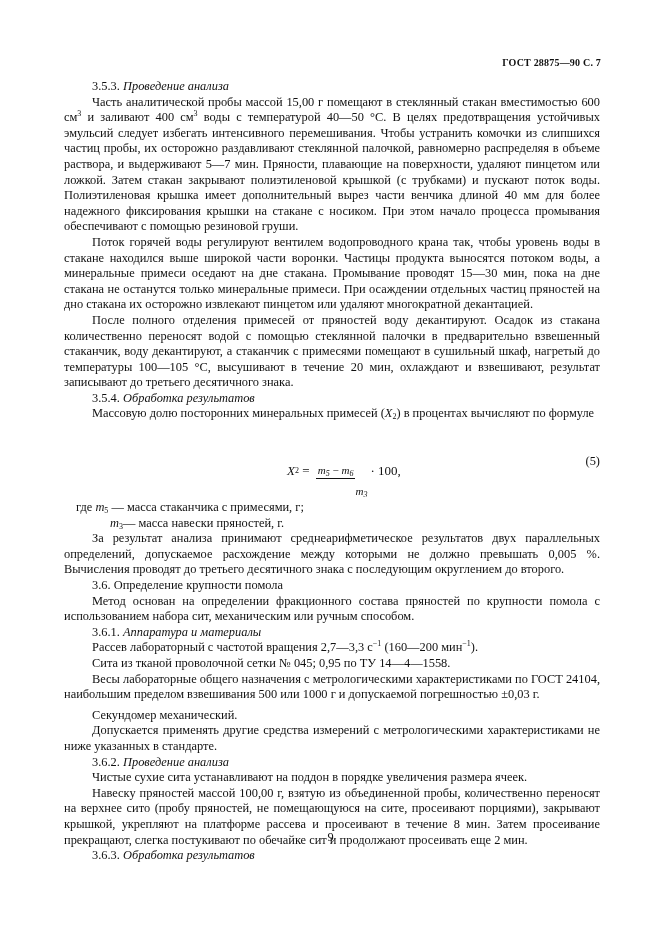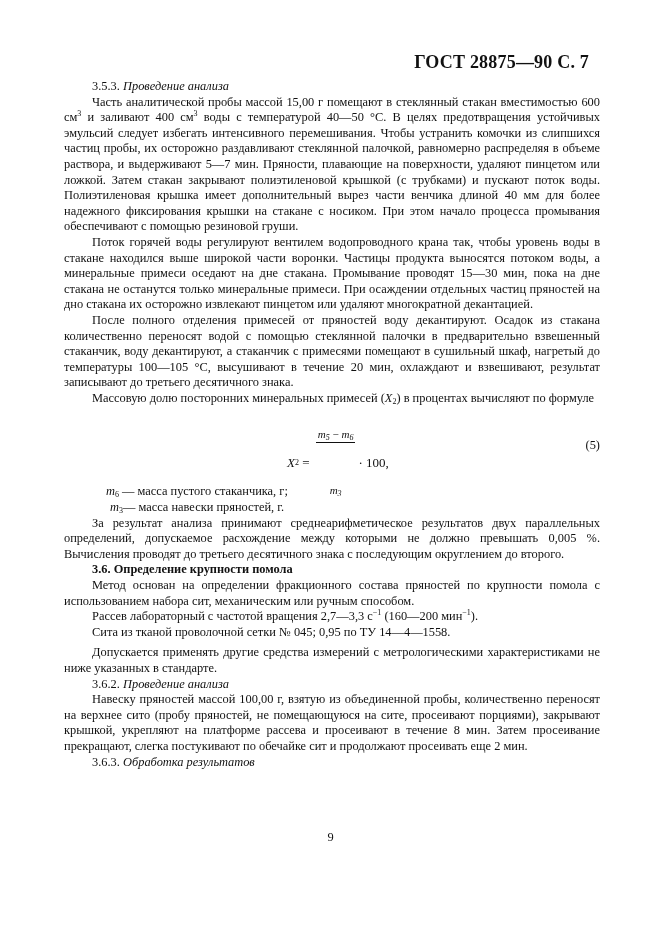--- a/index.html
+++ b/index.html
@@ -4,39 +4,39 @@
 <style>
   html, body { margin: 0; padding: 0; background: #ffffff; }
   body {
     width: 661px; height: 936px; position: relative; overflow: hidden;
     font-family: "Liberation Serif", "DejaVu Serif", serif;
     color: #111;
     font-size: 12.4px;
     line-height: 15.6px;
   }
   .header {
-    position: absolute; top: 55px; right: 72px;
-    font-weight: bold; font-size: 18px; letter-spacing: 0.2px;
+    position: absolute; top: 55px; right: 60px;
+    font-weight: bold; font-size: 10px; letter-spacing: 0.2px;
   }
   .content {
     position: absolute; left: 64px; top: 79px; width: 536px;
   }
   p { margin: 0; text-align: justify; text-align-last: auto; }
   .ind { text-indent: 28px; }
   .sec { padding-left: 28px; }
   .sec .title { font-style: italic; }
-  .sec-bold { padding-left: 28px; font-weight: bold; }
+  .sec-bold { padding-left: 28px; font-weight: normal; }
   .formula {
     position: relative; height: 62px; margin-top: 8px; margin-bottom: 8px;
   }
   .formula .expr {
     position: absolute; left: 223px; top: 14px;
     display: flex; align-items: center; font-size: 13px;
   }
-  .frac { display: inline-flex; flex-direction: column; align-items: center; margin: 0 3px; font-style: italic; font-size: 11px; }
+  .frac { display: inline-flex; flex-direction: row; align-items: center; margin: 0 3px; font-style: italic; font-size: 11px; }
   .frac .num { border-bottom: 1px solid #111; padding: 0 2px 1px 2px; line-height: 13px; }
   .frac .den { padding-top: 1px; line-height: 13px; margin-top: 40px; }
   .formula .eqno { position: absolute; right: 0; top: 24px; }
   i { font-style: italic; }
   sub { font-size: 8px; vertical-align: -2px; line-height: 0; }
   sup { font-size: 8px; vertical-align: 5px; line-height: 0; }
   .where { padding-left: 12px; }
   .where .row2 { padding-left: 30px; }
   .page-num { position: absolute; top: 830px; left: 0; width: 661px; text-align: center; }
   .gap { height: 5px; }
@@ -46,50 +46,55 @@
 
 <div class="header">ГОСТ 28875—90 С. 7</div>
 
 <div class="content">
 
   <p class="sec"><span>3.5.3.</span> <span class="title">Проведение анализа</span></p>
   <p class="ind"><span>Часть аналитической пробы массой 15,00 г помещают в стеклянный стакан вместимостью 600 см</span><sup>3</sup><span> и заливают 400 см</span><sup>3</sup><span> воды с температурой 40—50 °С. В целях предотвращения устойчивых эмульсий следует избегать интенсивного перемешивания. Чтобы устранить комочки из слипшихся частиц пробы, их осторожно раздавливают стеклянной палочкой, равномерно распределяя в объеме раствора, и выдерживают 5—7 мин. Пряности, плавающие на поверхности, удаляют пинцетом или ложкой. Затем стакан закрывают полиэтиленовой крышкой (с трубками) и пускают поток воды. Полиэтиленовая крышка имеет дополнительный вырез части венчика длиной 40 мм для более надежного фиксирования крышки на стакане с носиком. При этом начало процесса промывания обеспечивают с помощью резиновой груши.</span></p>
   <p class="ind">Поток горячей воды регулируют вентилем водопроводного крана так, чтобы уровень воды в стакане находился выше широкой части воронки. Частицы продукта выносятся потоком воды, а минеральные примеси оседают на дне стакана. Промывание проводят 15—30 мин, пока на дне стакана не останутся только минеральные примеси. При осаждении отдельных частиц пряностей на дно стакана их осторожно извлекают пинцетом или удаляют многократной декантацией.</p>
   <p class="ind">После полного отделения примесей от пряностей воду декантируют. Осадок из стакана количественно переносят водой с помощью стеклянной палочки в предварительно взвешенный стаканчик, воду декантируют, а стаканчик с примесями помещают в сушильный шкаф, нагретый до температуры 100—105 °С, высушивают в течение 20 мин, охлаждают и взвешивают, результат записывают до третьего десятичного знака.</p>
 
+  <p class="sec"><span>3.5.4.</span> <span class="title">Обработка результатов</span></p>
   <p class="ind"><span>Массовую долю посторонних минеральных примесей (</span><i>X</i><sub>2</sub><span>) в процентах вычисляют по формуле</span></p>
 
   <div class="formula">
     <div class="expr">
       <i>X</i>
         <sub>2</sub>
       <span style="white-space:pre"> = </span>
       <span class="frac">
         <span class="num"><span>m</span><sub>5</sub><span style="white-space:pre;font-style:normal"> − </span><span>m</span><sub>6</sub></span>
         <span class="den"><span>m</span><sub>3</sub></span>
       </span>
       <span>· 100,</span>
     </div>
     <div class="eqno">(5)</div>
   </div>
 
   <div class="where">
-    <p class="row2"><i>m</i><sub>6</sub><span> — масса пустого стаканчика, г;</span></p>
+    <p><span>где </span><i>m</i><sub>5</sub><span> — масса стаканчика с примесями, г;</span></p>
     <p class="row2" style="padding-left:34px"><i>m</i><sub>3</sub><span>— масса навески пряностей, г.</span></p>
   </div>
   <p class="ind">За результат анализа принимают среднеарифметическое результатов двух параллельных определений, допускаемое расхождение между которыми не должно превышать 0,005 %. Вычисления проводят до третьего десятичного знака с последующим округлением до второго.</p>
 
   <p class="sec-bold">3.6. Определение крупности помола</p>
   <p class="ind">Метод основан на определении фракционного состава пряностей по крупности помола с использованием набора сит, механическим или ручным способом.</p>
 
+  <p class="sec"><span>3.6.1.</span> <span class="title">Аппаратура и материалы</span></p>
   <p class="ind"><span>Рассев лабораторный с частотой вращения 2,7—3,3 с</span><sup>−1</sup><span> (160—200 мин</span><sup>−1</sup><span>).</span></p>
   <p class="ind">Сита из тканой проволочной сетки № 045; 0,95 по ТУ 14—4—1558.</p>
+  <p class="ind">Весы лабораторные общего назначения с метрологическими характеристиками по ГОСТ 24104, наибольшим пределом взвешивания 500 или 1000 г и допускаемой погрешностью ±0,03 г.</p>
   <div class="gap"></div>
+  <p class="ind">Секундомер механический.</p>
   <p class="ind">Допускается применять другие средства измерений с метрологическими характеристиками не ниже указанных в стандарте.</p>
 
   <p class="sec"><span>3.6.2.</span> <span class="title">Проведение анализа</span></p>
+  <p class="ind">Чистые сухие сита устанавливают на поддон в порядке увеличения размера ячеек.</p>
   <p class="ind">Навеску пряностей массой 100,00 г, взятую из объединенной пробы, количественно переносят на верхнее сито (пробу пряностей, не помещающуюся на сите, просеивают порциями), закрывают крышкой, укрепляют на платформе рассева и просеивают в течение 8 мин. Затем просеивание прекращают, слегка постукивают по обечайке сит и продолжают просеивать еще 2 мин.</p>
 
   <p class="sec"><span>3.6.3.</span> <span class="title">Обработка результатов</span></p>
 
 </div>
 
 <div class="page-num">9</div>
 
 </body></html>

